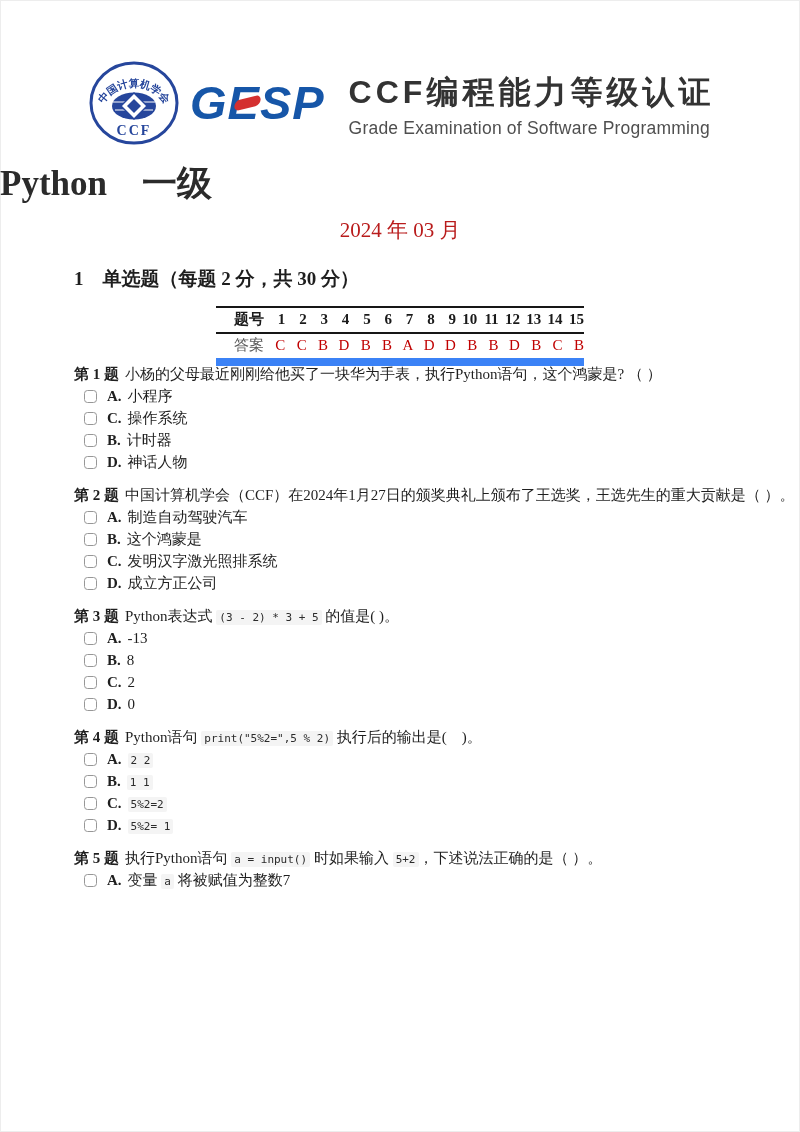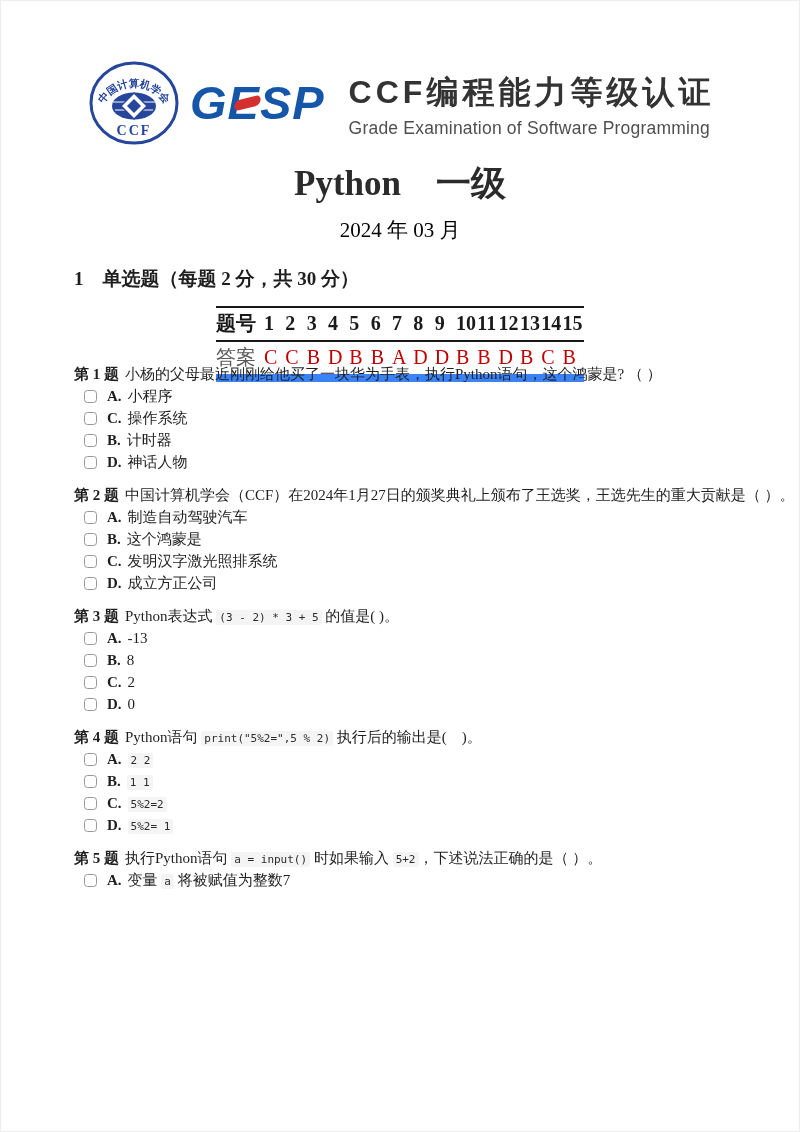--- a/index.html
+++ b/index.html
@@ -14,30 +14,30 @@
   .gesp { position:relative; margin-left:10px; font-family:"Liberation Sans",sans-serif;
           font-style:italic; font-weight:900; font-size:47px; letter-spacing:1px;
           color:#1656a8; line-height:86px; }
   .gesp-swoosh { position:absolute; left:44px; top:38px; width:27px; height:10px;
           background:#d43030; border-radius:5px; transform:rotate(-14deg) skewX(-18deg); }
   .brand { margin-left:24px; padding-top:4px; font-family:"Liberation Sans",sans-serif; }
   .brand-cn { font-size:32px; font-weight:700; color:#333; letter-spacing:4px; white-space:nowrap; }
   .brand-en { font-size:17.5px; color:#4f4f4f; margin-top:3px; letter-spacing:0.2px; white-space:nowrap; }
 
   
-  .exam-title { position:absolute; top:160px; left:0; width:100%; text-align:center;
+  .exam-title { position:absolute; top:160px; left:0; width:100%; 
                 font-size:35px; font-weight:700; color:#2b2b2b; }
   .exam-date  { position:absolute; top:216px; left:0; width:100%; text-align:center;
-                font-size:21px; color:#000000; }
+                font-size:21px; color:#b91c1c; }
   .section-heading { position:absolute; top:266px; left:74px; font-size:19px; font-weight:700; color:#1e1e1e; }
 
   
   .answer-table-wrap { position:absolute; top:306px; left:50%; transform:translateX(-50%); }
   table.answers { border-collapse:collapse; table-layout:fixed; width:368px; }
-  table.answers td { text-align:left; font-size:20px; padding:2px 0 3px; }
+  table.answers td { text-align:right; font-size:15px; padding:2px 0 3px; }
   table.answers td.lbl { width:48px; font-weight:700; }
   tr.num-row { border-top:2px solid #161616; border-bottom:2px solid #161616; }
   tr.num-row td { font-weight:700; color:#1a1a1a; }
   tr.ans-row { border-bottom:8px solid #3b82f6; }
   tr.ans-row td { color:#c00000; }
   tr.ans-row td.lbl { color:#5a5a5a; font-weight:400; }
 
   
   .questions { position:absolute; top:355px; left:0; right:0; }
   .q-text { margin:15px 0 0 74px; font-size:15px; line-height:18px; color:#1f1f1f; }

